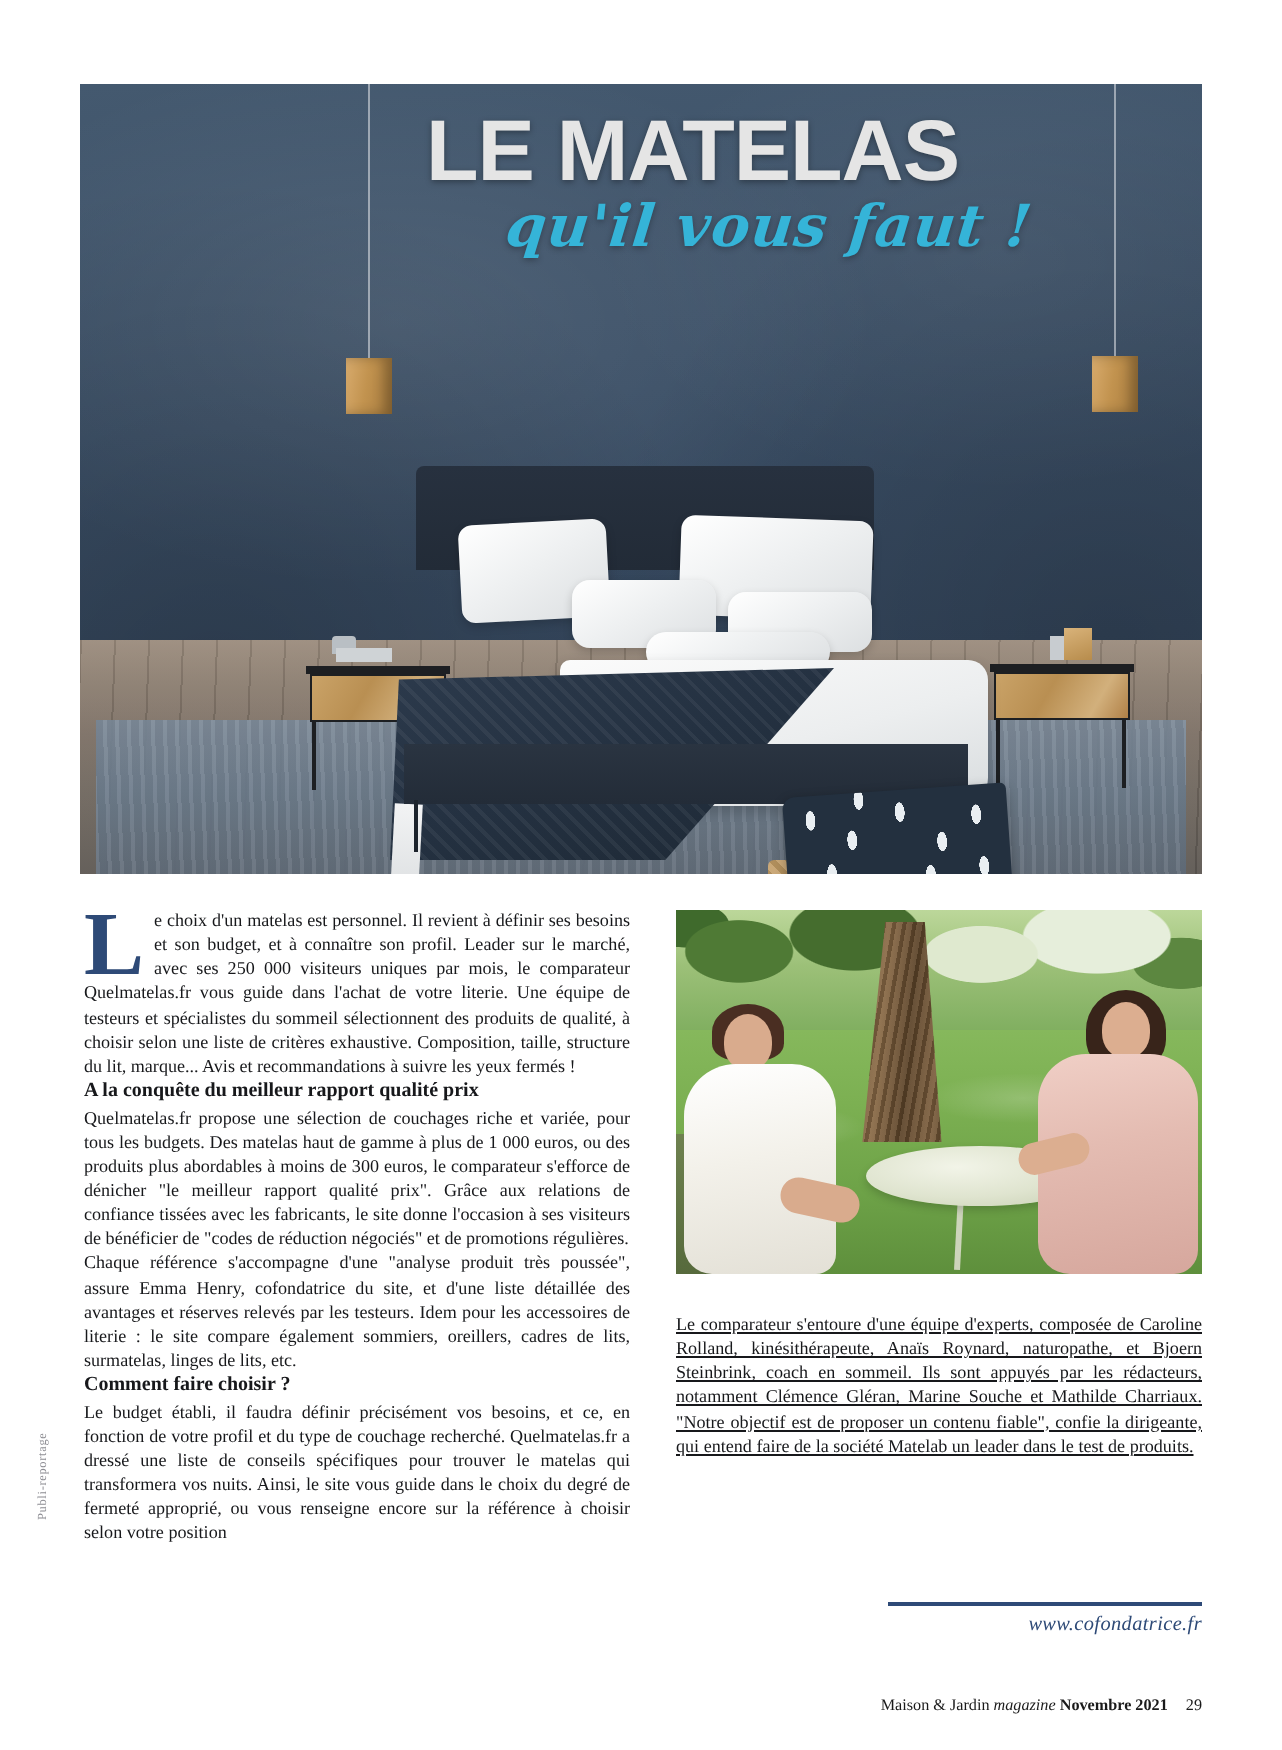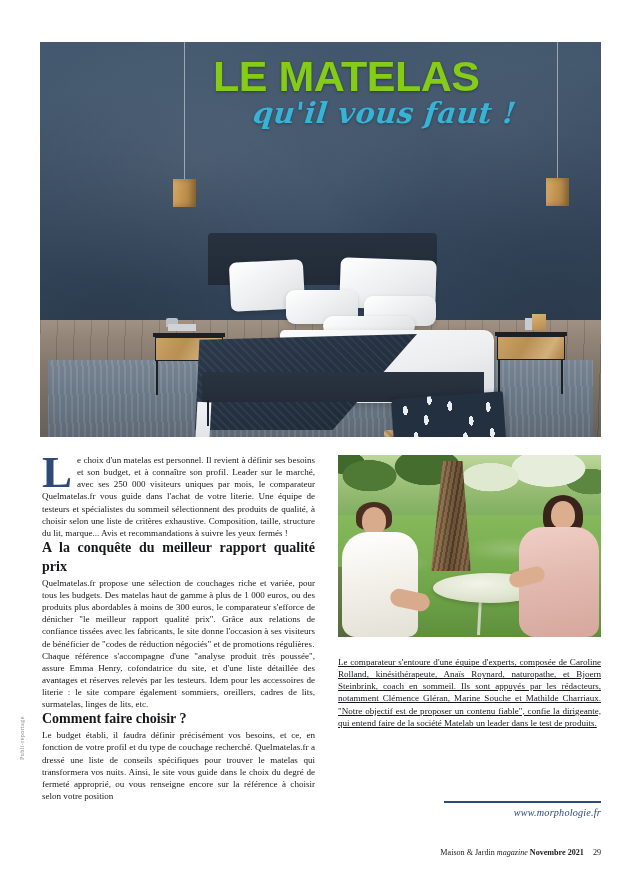--- a/index.html
+++ b/index.html
@@ -228,21 +228,21 @@
   }
 
   
   .hero-text { position: absolute; left: 173px; top: 14px; width: 380px; }
   .hero-title {
     font-family: "Liberation Sans", sans-serif;
     font-weight: 700;
     font-size: 43px;
     line-height: 0.95;
     letter-spacing: -0.5px;
-    color: #84cc16;
+    color: #e5e5e5;
     margin: 0;
     text-shadow: 0 1px 3px rgba(0,0,0,.35);
   }
   .hero-script {
     font-family: "DejaVu Serif", serif;
     font-style: italic;
     font-weight: 700;
     font-size: 29px;
     line-height: 1;
     color: #35b4d8;
@@ -284,21 +284,21 @@
     float: left;
     font-family: "Liberation Serif", serif;
     font-weight: 700;
     font-size: 45px;
     line-height: 0.78;
     color: #2e4a77;
     margin: 1px 5px 0 0;
   }
   .subhead {
     font-weight: 700;
-    font-size: 14px;
+    font-size: 10px;
     line-height: 1.345;
     margin: 9px 0 0 0;
   }
   .subhead.tight { margin-top: 0; }
 
   
   .photo-women {
     position: absolute;
     left: 338px; top: 455px;
     width: 263px; height: 182px;
@@ -518,21 +518,21 @@
     <div class="arm"></div>
   </div>
 </div>
 
 <div class="col col-right">
   <p class="gap">Le comparateur s'entoure d'une équipe d'experts, composée de Caroline Rolland, kinésithérapeute, Anaïs Roynard, naturopathe, et Bjoern Steinbrink, coach en sommeil. Ils sont appuyés par les rédacteurs, notamment Clémence Gléran, Marine Souche et Mathilde Charriaux. "Notre objectif est de proposer un contenu fiable", confie la dirigeante, qui entend faire de la société Matelab un leader dans le test de produits.</p>
 </div>
 
 <div class="url-block">
   <div class="url-rule"></div>
-  <div class="url-text">www.morphologie.fr</div>
+  <div class="url-text">www.cofondatrice.fr</div>
 </div>
 
 <div class="footer">
   <span class="mag">Maison &amp; Jardin</span>
   <span class="mag-italic">magazine</span>
   <span class="issue">Novembre 2021</span>
   <span class="pagenum">29</span>
 </div>
 
 </body></html>

